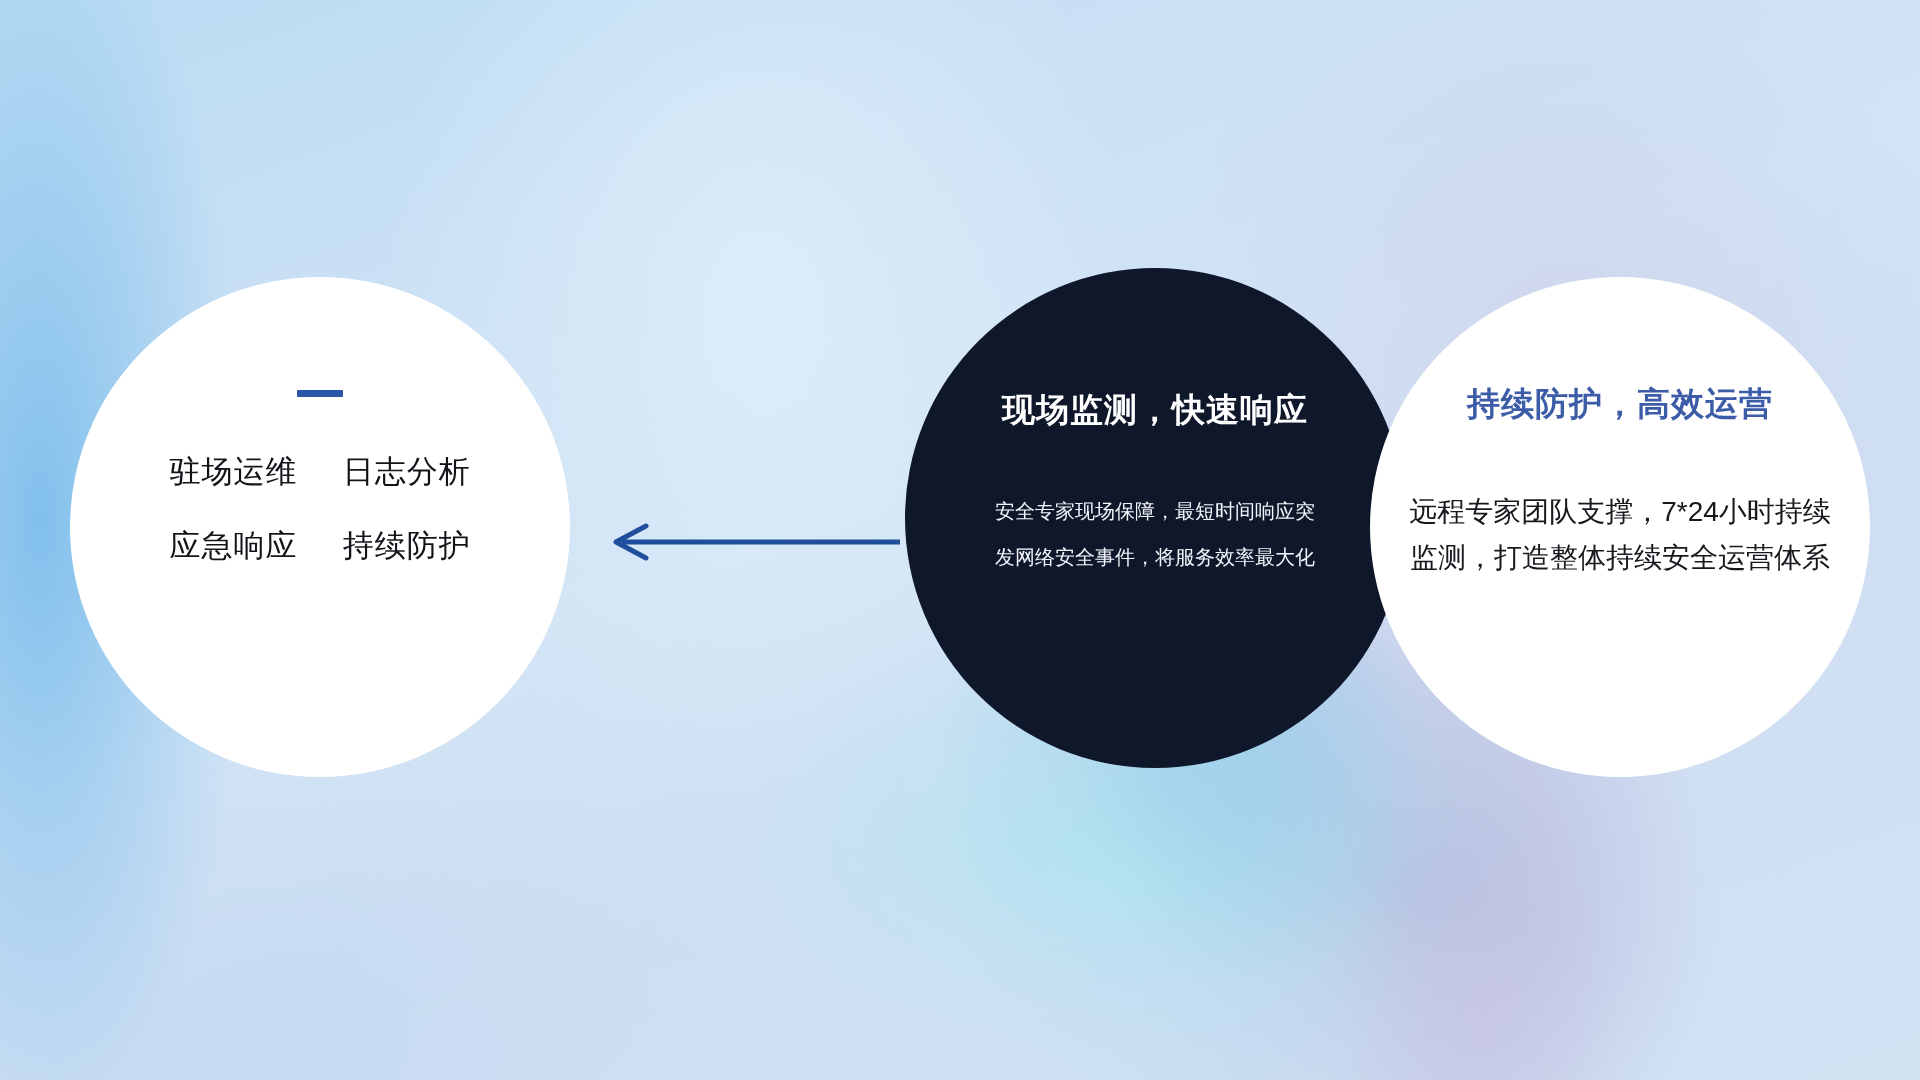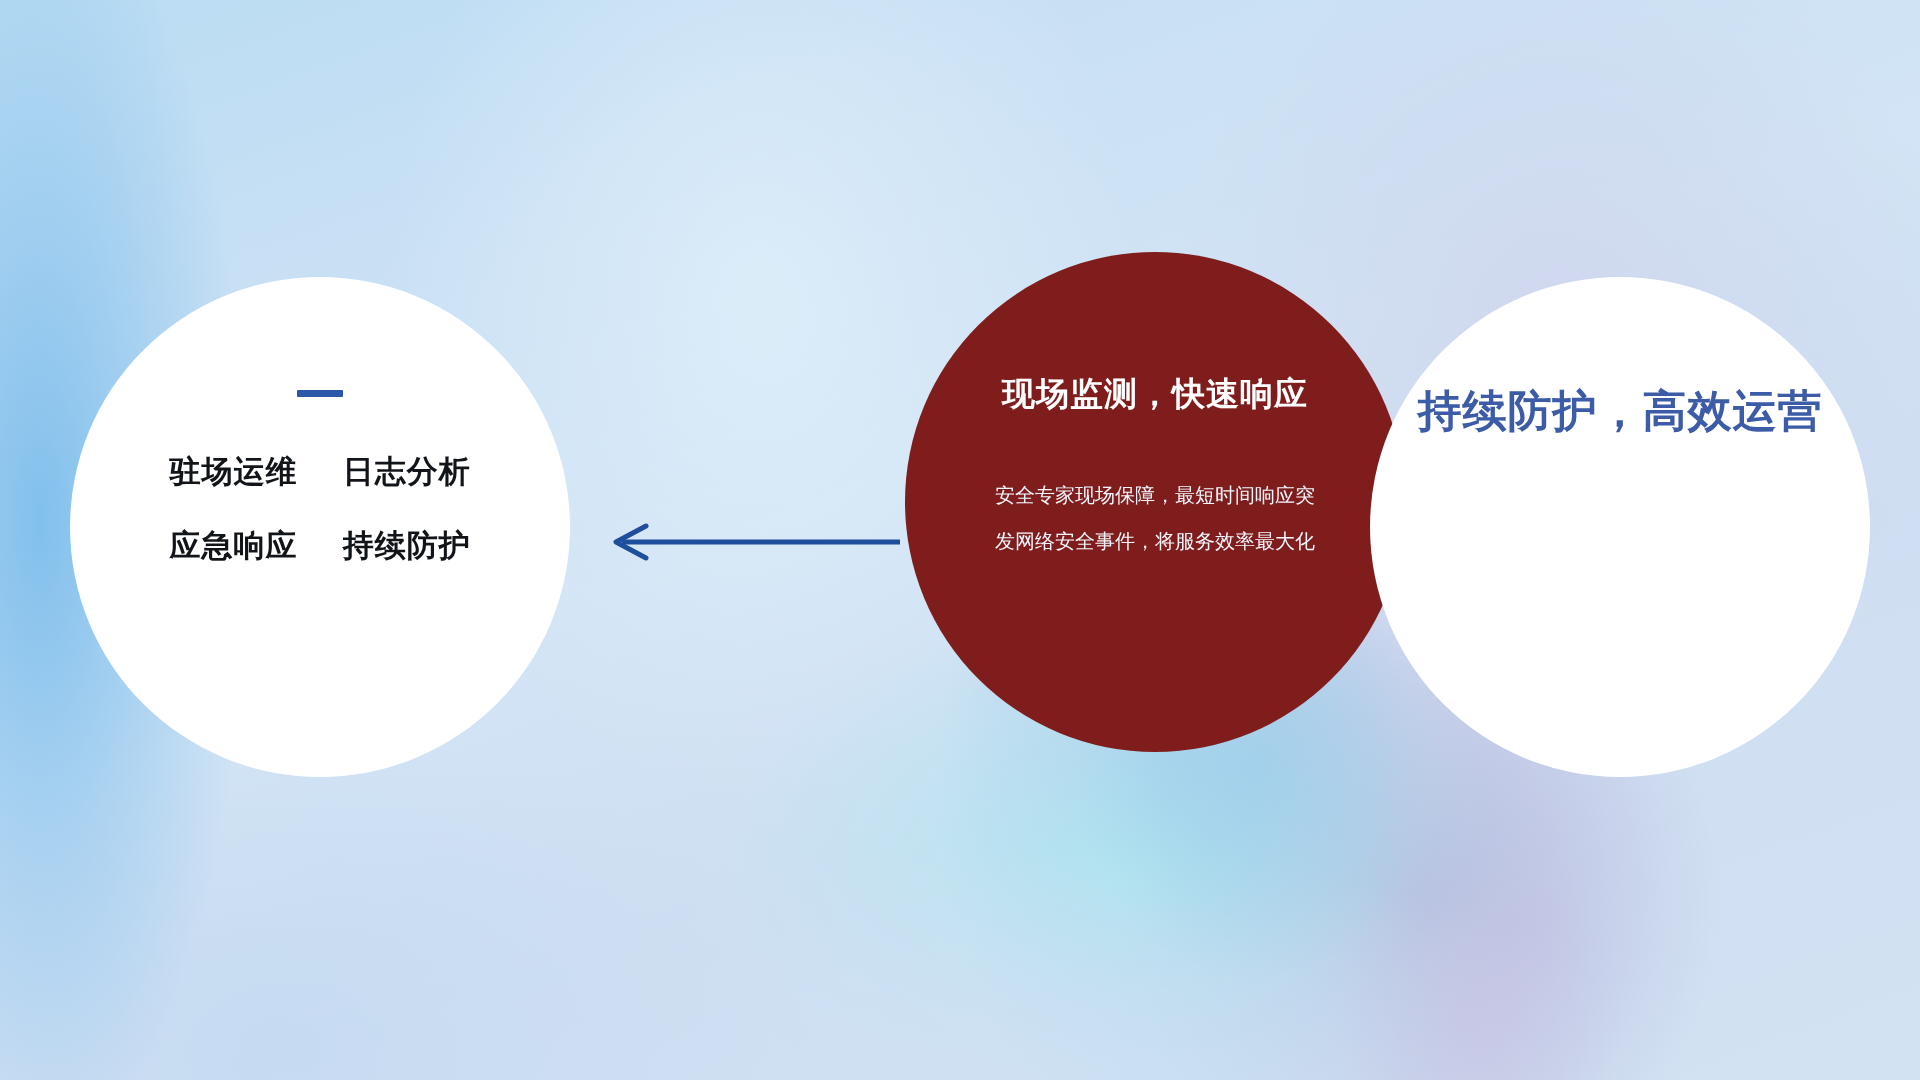--- a/index.html
+++ b/index.html
@@ -43,28 +43,28 @@
     left:70px; top:277px; width:500px; height:500px;
     background:#ffffff;
     z-index:3;
   }
   #circle-left .dash {
     width:46px; height:7px; background:#2a57a8;
     margin-top:113px; border-radius:1px;
   }
   #circle-left .tags {
     margin-top:38px;
-    font-size:31px; font-weight:bold; color:#111418;
+    font-size:31px; font-weight:normal; color:#111418;
     line-height:74px; letter-spacing:1px;
   }
   #circle-left .tags .gap { display:inline-block; width:26px; }
 
   #circle-mid {
-    left:905px; top:252px; width:500px; height:500px;
-    background:#7f1d1d;
+    left:905px; top:268px; width:500px; height:500px;
+    background:#0f172a;
     z-index:2;
   }
   #circle-mid .title {
     margin-top:120px;
     font-size:33px; font-weight:bold; color:#ffffff;
     letter-spacing:1px;
     white-space:nowrap;
   }
   #circle-mid .body {
     margin-top:55px;
@@ -73,21 +73,21 @@
     line-height:46px;
   }
 
   #circle-right {
     left:1370px; top:277px; width:500px; height:500px;
     background:#ffffff;
     z-index:4;
   }
   #circle-right .title {
     margin-top:105px;
-    font-size:44px; font-weight:bold; color:#3c5ca8;
+    font-size:33px; font-weight:bold; color:#3c5ca8;
     letter-spacing:1px;
     white-space:nowrap;
   }
   #circle-right .body {
     margin-top:62px;
     width:430px;
     font-size:28px; color:#16191d;
     line-height:46px;
   }
 
@@ -119,18 +119,19 @@
     <div>
       <span>应急响应</span>
       <span class="gap"></span>
       <span>持续防护</span>
     </div>
   </div>
 </div>
 
 <div class="circle" id="circle-right">
   <div class="title">持续防护，高效运营</div>
+  <div class="body">远程专家团队支撑，7*24小时持续监测，打造整体持续安全运营体系</div>
 </div>
 
 <svg id="arrow" viewBox="0 0 300 44">
   <line x1="300" y1="22" x2="22" y2="22" stroke="#1f4f9c" stroke-width="5"></line>
   <polyline points="46,6 16,22 46,38" fill="none" stroke="#1f4f9c" stroke-width="5" stroke-linecap="round" stroke-linejoin="round"></polyline>
 </svg>
 
 </body></html>

